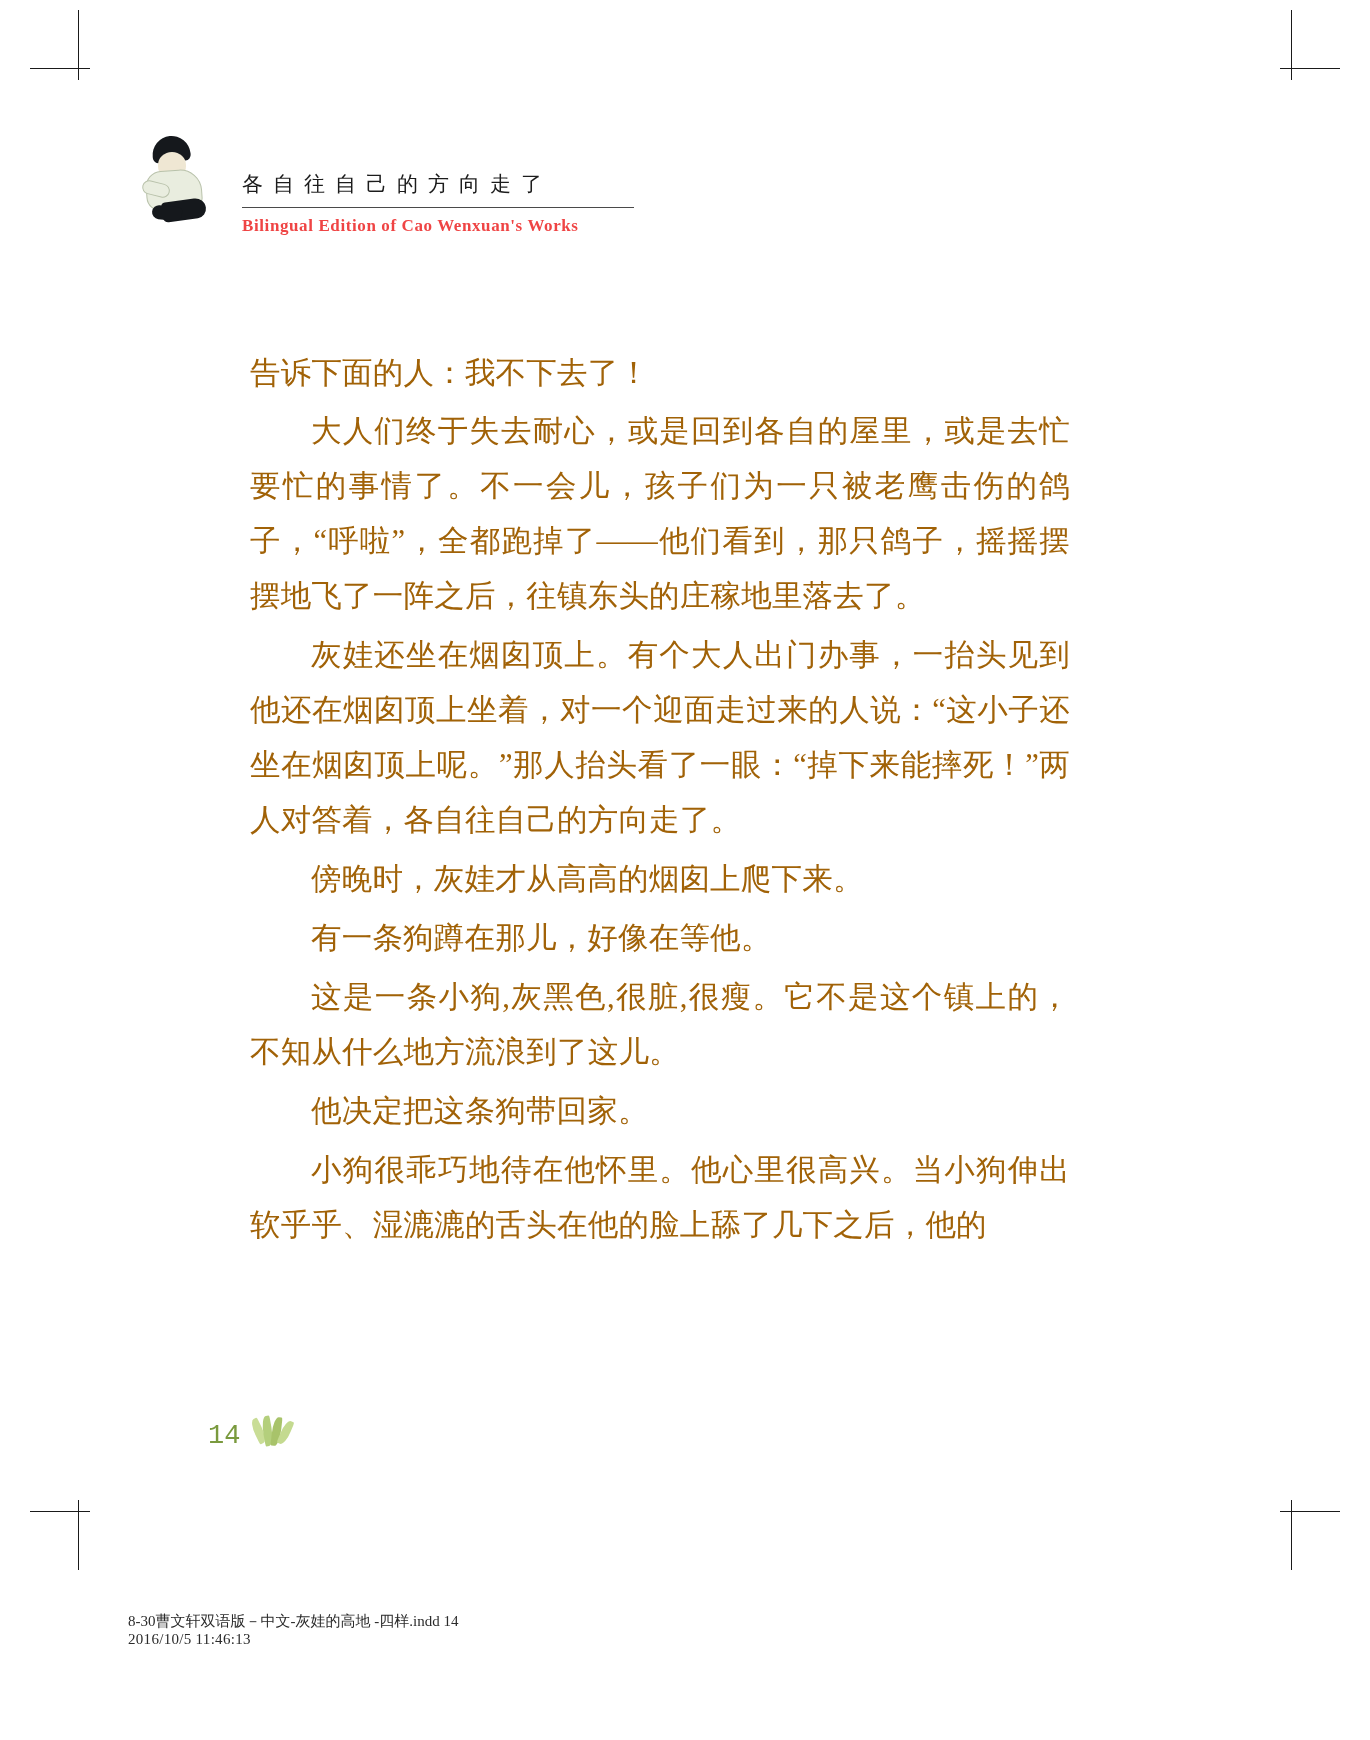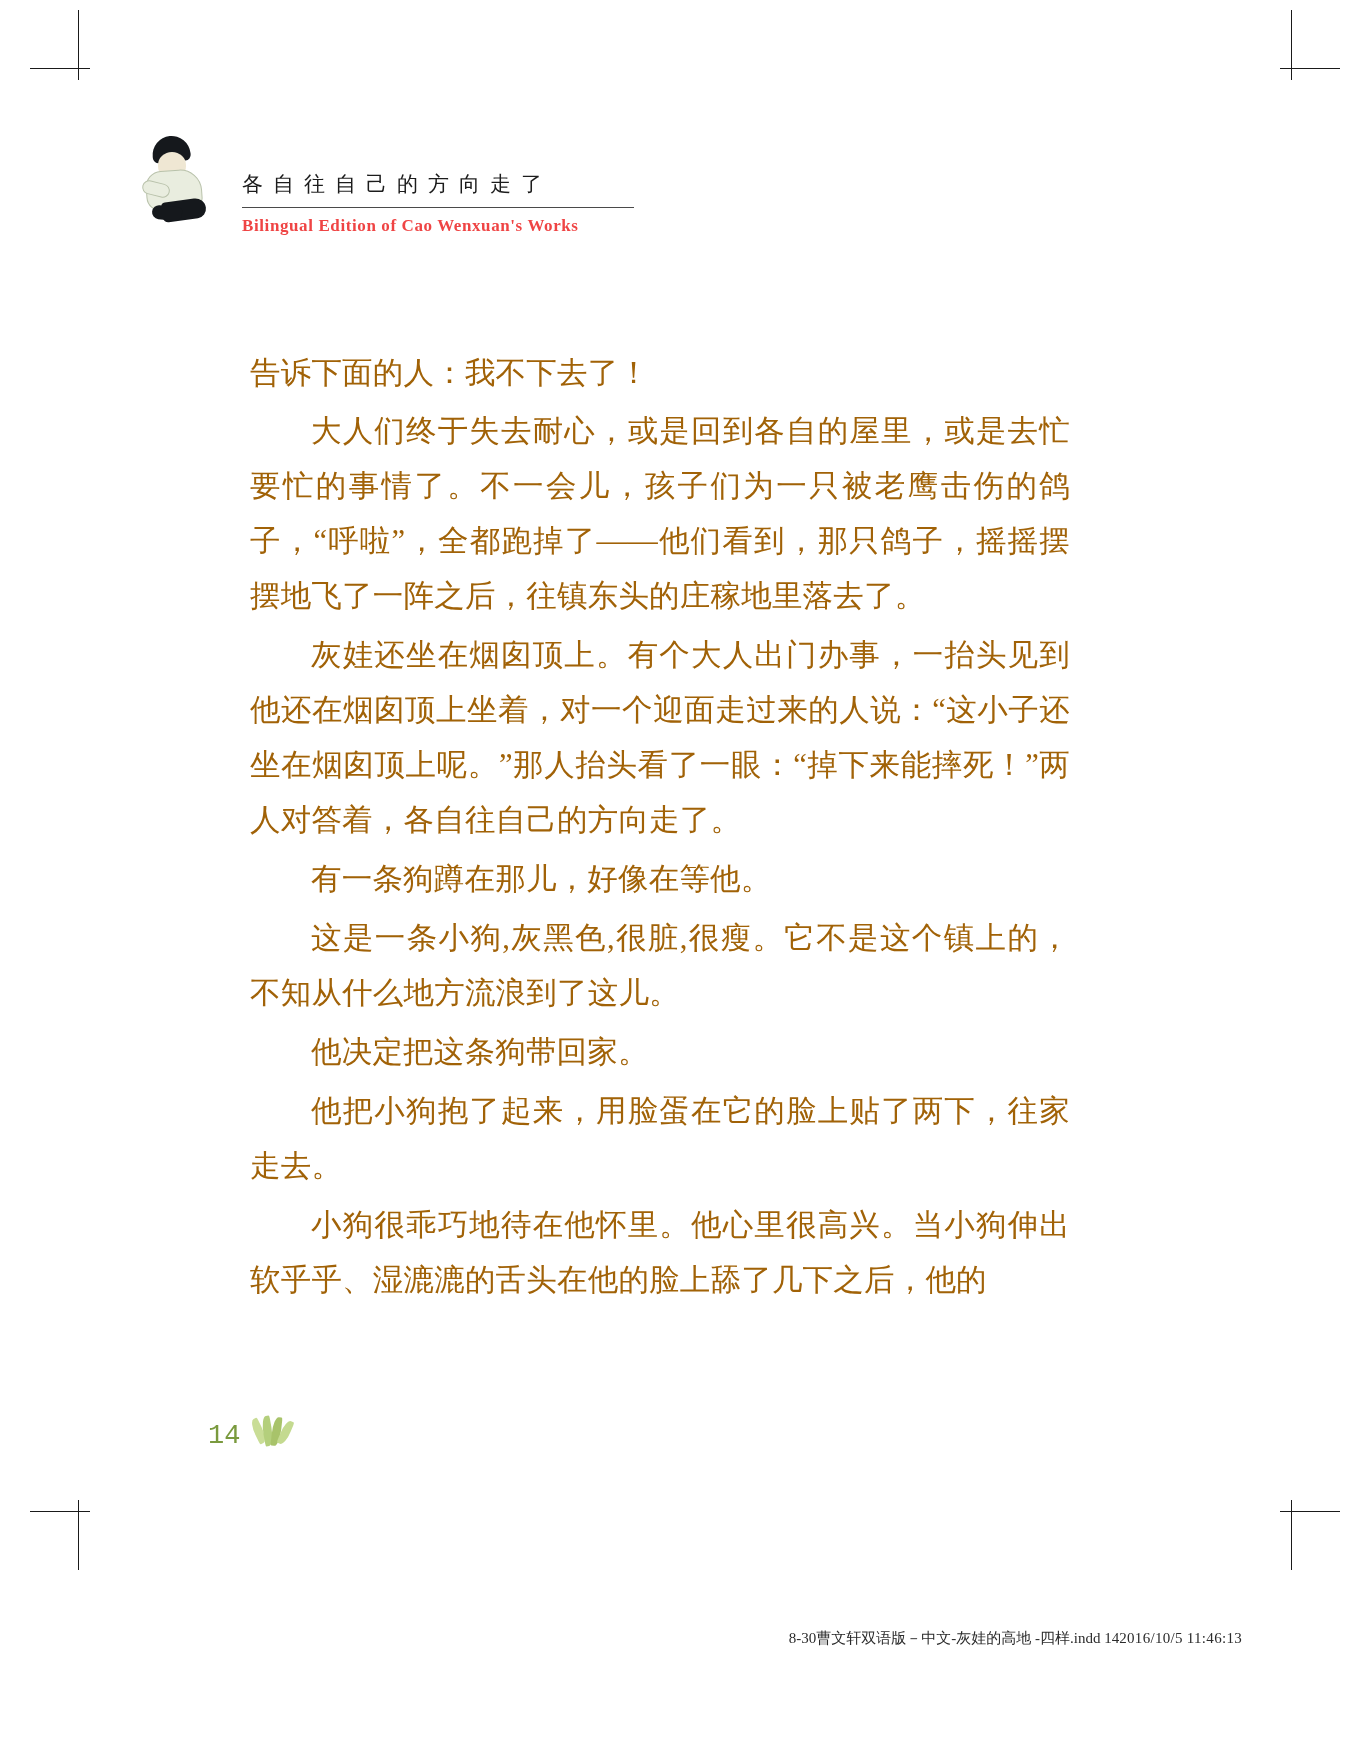--- a/index.html
+++ b/index.html
@@ -211,20 +211,21 @@
     position: absolute;
     left: 128px;
     right: 128px;
     bottom: 92px;
     display: flex;
     justify-content: flex-end;
     align-items: baseline;
     font-family: "Liberation Serif", "DejaVu Serif", serif;
     font-size: 15px;
     color: #2b2b2b;
+    flex-direction: column;
   }
   .footer-right {
     letter-spacing: 0.3px;
     white-space: nowrap;
   }
   .footer-left {
     white-space: nowrap;
   }
 </style>
 </head>
@@ -262,24 +263,24 @@
       <div class="header-cn">各自往自己的方向走了</div>
       <div class="header-rule"></div>
       <div class="header-en">Bilingual Edition of Cao Wenxuan's Works</div>
     </div>
   </div>
 
   <div class="body-text">
       <p class="noindent">告诉下面的人：我不下去了！</p>
       <p class="indent">大人们终于失去耐心，或是回到各自的屋里，或是去忙要忙的事情了。不一会儿，孩子们为一只被老鹰击伤的鸽子，“呼啦”，全都跑掉了——他们看到，那只鸽子，摇摇摆摆地飞了一阵之后，往镇东头的庄稼地里落去了。</p>
       <p class="indent">灰娃还坐在烟囱顶上。有个大人出门办事，一抬头见到他还在烟囱顶上坐着，对一个迎面走过来的人说：“这小子还坐在烟囱顶上呢。”那人抬头看了一眼：“掉下来能摔死！”两人对答着，各自往自己的方向走了。</p>
+      <p class="indent">傍晚时，灰娃才从高高的烟囱上爬下来。</p>
       <p class="indent">有一条狗蹲在那儿，好像在等他。</p>
       <p class="indent">这是一条小狗,灰黑色,很脏,很瘦。它不是这个镇上的，不知从什么地方流浪到了这儿。</p>
       <p class="indent">他决定把这条狗带回家。</p>
-      <p class="indent">他把小狗抱了起来，用脸蛋在它的脸上贴了两下，往家走去。</p>
       <p class="indent">小狗很乖巧地待在他怀里。他心里很高兴。当小狗伸出软乎乎、湿漉漉的舌头在他的脸上舔了几下之后，他的</p>
     </div>
 
   <div class="folio">
     <div class="folio-num">14</div>
     <div class="folio-leaf">
       <span class="l1"></span>
         <span class="l2"></span>
         <span class="l3"></span>
         <span class="l4"></span>

